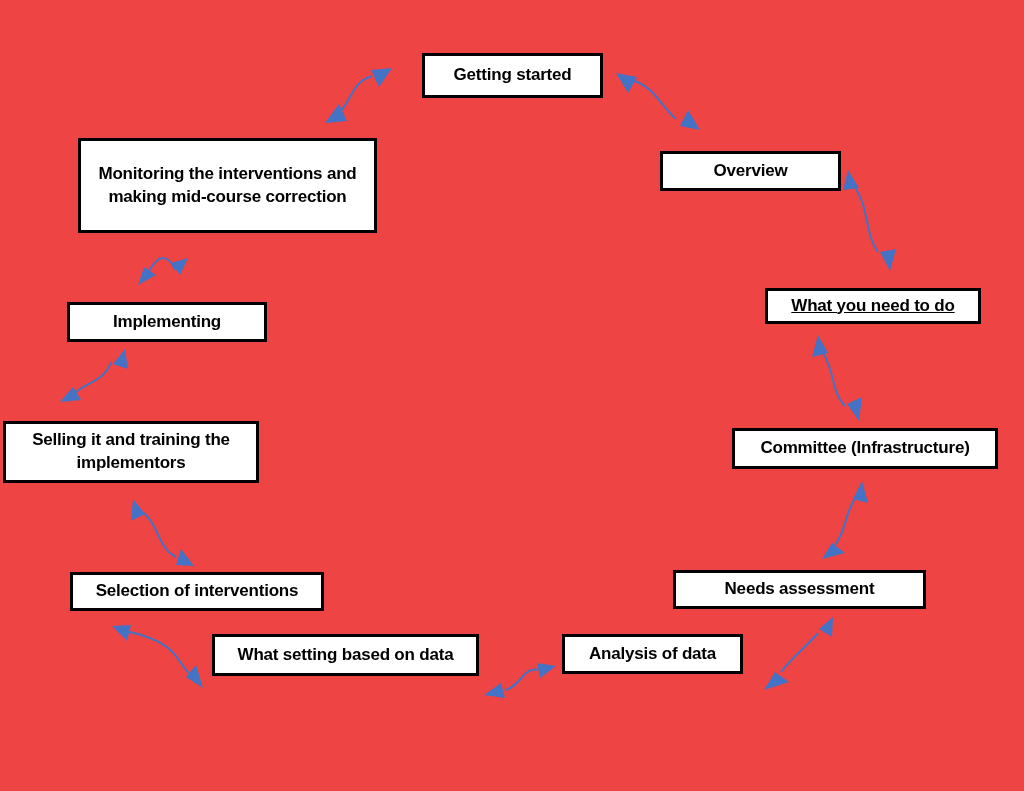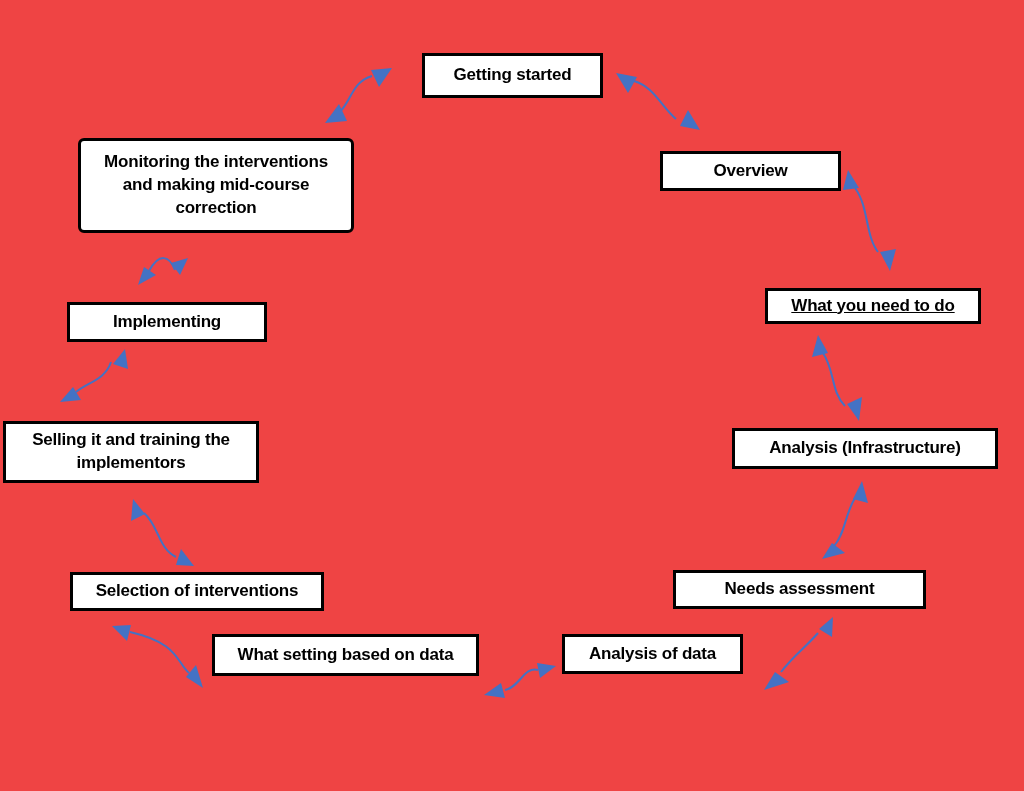--- a/index.html
+++ b/index.html
@@ -127,21 +127,21 @@
 
   <div class="node" style="left:660px; top:151px; width:181px; height:40px;">
     <span>Overview</span>
   </div>
 
   <div class="node" style="left:765px; top:288px; width:216px; height:36px;text-decoration:underline;">
     <span>What you need to do</span>
   </div>
 
   <div class="node" style="left:732px; top:428px; width:266px; height:41px;">
-    <span>Analysis (Infrastructure)</span>
+    <span>Committee (Infrastructure)</span>
   </div>
 
   <div class="node" style="left:673px; top:570px; width:253px; height:39px;">
     <span>Needs assessment</span>
   </div>
 
   <div class="node" style="left:562px; top:634px; width:181px; height:40px;">
     <span>Analysis of data</span>
   </div>
 
@@ -154,17 +154,17 @@
   </div>
 
   <div class="node" style="left:3px; top:421px; width:256px; height:62px;">
     <span>Selling it and training the implementors</span>
   </div>
 
   <div class="node" style="left:67px; top:302px; width:200px; height:40px;">
     <span>Implementing</span>
   </div>
 
-  <div class="node" style="left:78px; top:138px; width:276px; height:95px;border-radius:6px;">
+  <div class="node" style="left:78px; top:138px; width:299px; height:95px;">
     <span>Monitoring the interventions and making mid-course correction</span>
   </div>
 
 </div>
 
 </body></html>

